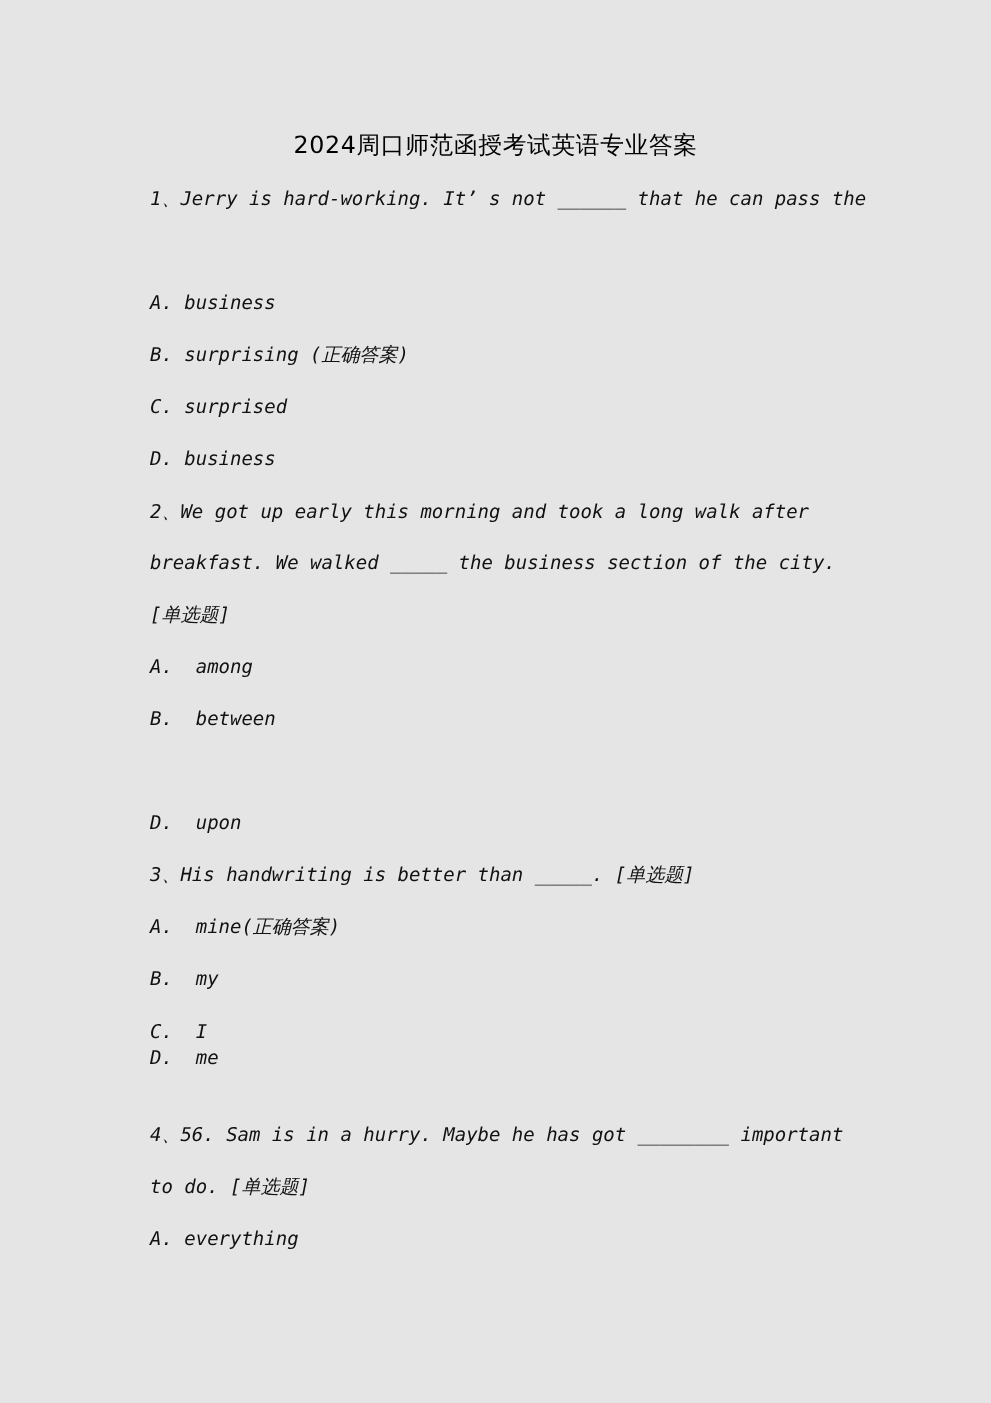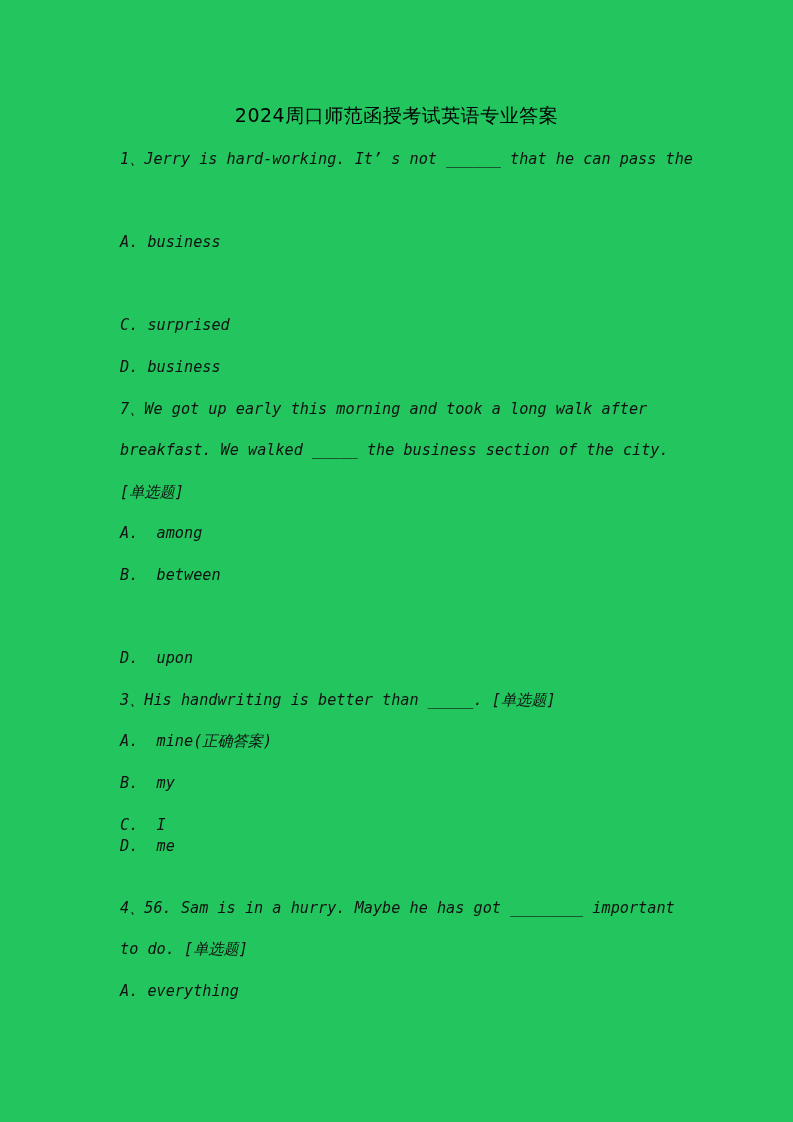--- a/index.html
+++ b/index.html
@@ -1,40 +1,41 @@
 <!DOCTYPE html>
 <html><head>
   <meta charset="utf-8">
   <style>
     html, body { margin: 0; padding: 0; background: #ffffff; }
     body { width: 793px; height: 1122px; position: relative; overflow: hidden; }
-    .page { position: absolute; left: 0; top: 0; width: 793px; height: 1122px; background: #22c55e; }
+    .page { position: absolute; left: 0; top: 0; width: 793px; height: 1122px; background: #e5e5e5; }
     .title {
       position: absolute; left: 0; width: 793px; top: 103px;
       text-align: center; font-family: "DejaVu Sans", sans-serif;
       font-size: 19px; color: #000; letter-spacing: 0.5px; font-weight: 500;
     }
     .line {
       position: absolute; left: 120px; white-space: pre;
       font-family: "DejaVu Sans Mono", "Liberation Mono", monospace;
       font-size: 15.2px; color: #111; line-height: 20px; font-style: italic;
     }
   </style>
 </head>
 <body>
 
 <div class="page">
   <div class="title">2024周口师范函授考试英语专业答案</div>
 
   <div class="line" style="top:149px">1、Jerry is hard-working. It’ s not ______ that he can pass the</div>
   <div class="line" style="top:232px">A. business</div>
+  <div class="line" style="top:274px">B. surprising (正确答案)</div>
   <div class="line" style="top:315px">C. surprised</div>
   <div class="line" style="top:357px">D. business</div>
 
-  <div class="line" style="top:399px">7、We got up early this morning and took a long walk after</div>
+  <div class="line" style="top:399px">2、We got up early this morning and took a long walk after</div>
   <div class="line" style="top:440px">breakfast. We walked _____ the business section of the city.</div>
   <div class="line" style="top:482px">[单选题]</div>
   <div class="line" style="top:523px">A.  among</div>
   <div class="line" style="top:565px">B.  between</div>
   <div class="line" style="top:648px">D.  upon</div>
 
   <div class="line" style="top:690px">3、His handwriting is better than _____. [单选题]</div>
   <div class="line" style="top:731px">A.  mine(正确答案)</div>
   <div class="line" style="top:773px">B.  my</div>
   <div class="line" style="top:815px">C.  I</div>

